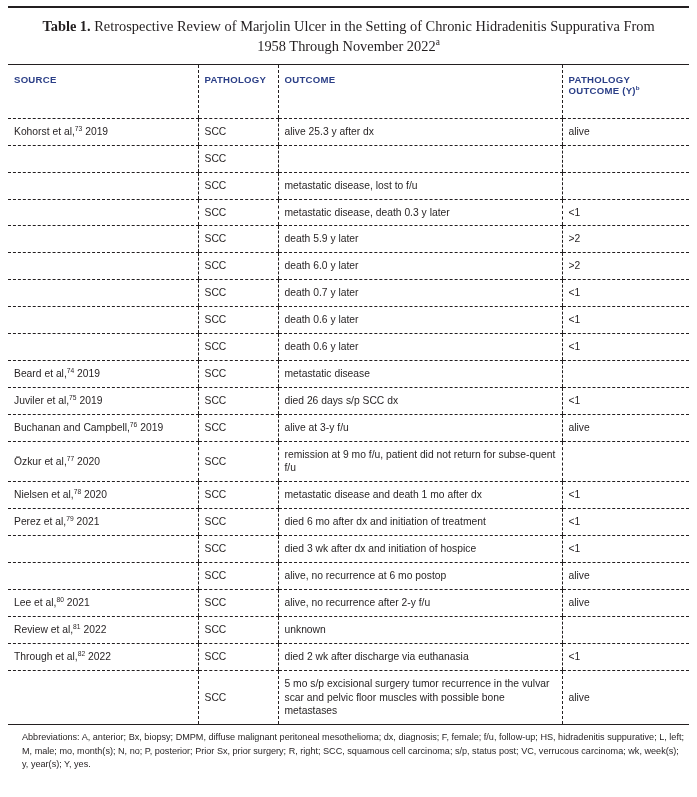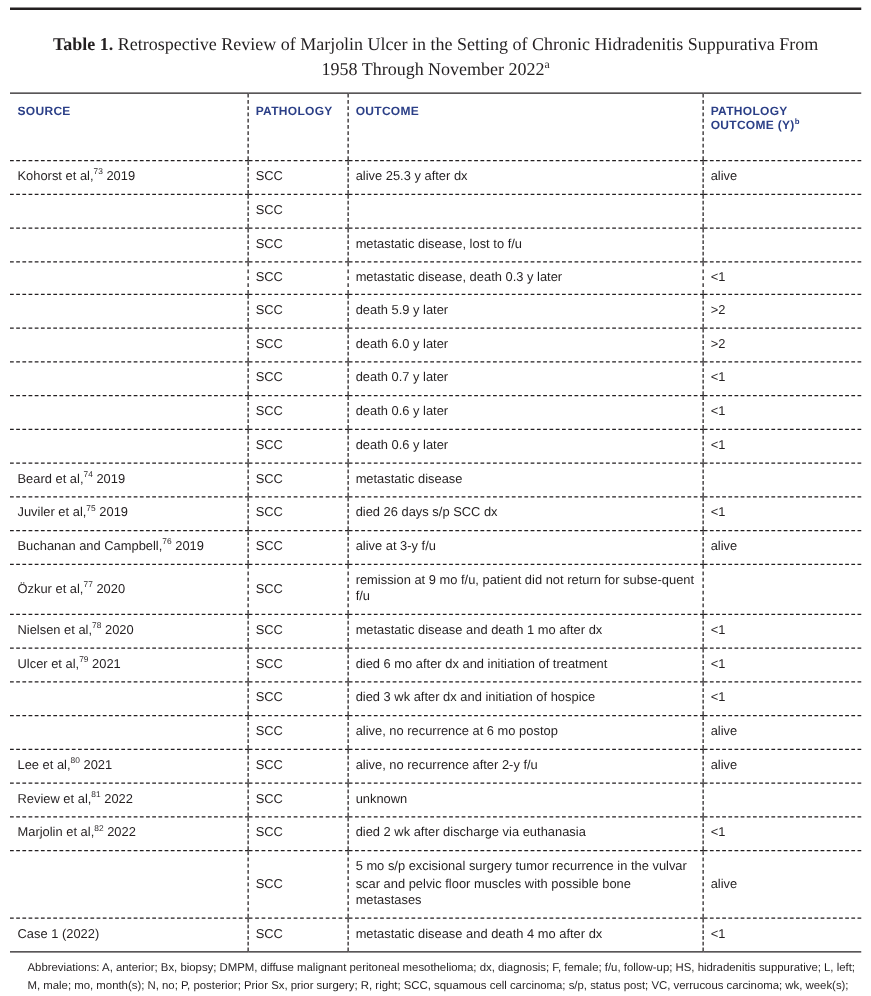--- a/index.html
+++ b/index.html
@@ -26,21 +26,21 @@
     border-top: 2px solid #231f20;
     margin: 6px 0 0 0;
     height: 0;
   }
   .title-block {
     text-align: center;
     font-family: "Liberation Serif", serif;
     font-size: 14.4px;
     line-height: 1.42;
     color: #231f20;
-    padding: 18px 28px 7px 28px;
+    padding: 8px 28px 7px 28px;
   }
   .title-block .tbl-num {
     font-weight: bold;
   }
   sup {
     font-size: 0.65em;
     vertical-align: super;
     line-height: 0;
   }
   
@@ -211,21 +211,21 @@
           <td class="col-div wrapcell">remission at 9 mo f/u, patient did not return for subse-quent f/u</td>
           <td class="col-div"></td>
         </tr>
         <tr>
           <td class="src-cell"><span>Nielsen et al,</span><sup>78</sup><span> 2020</span></td>
           <td class="col-div">SCC</td>
           <td class="col-div wrapcell">metastatic disease and death 1 mo after dx</td>
           <td class="col-div">&lt;1</td>
         </tr>
         <tr>
-          <td class="src-cell"><span>Ulcer et al,</span><sup>79</sup><span> 2021</span></td>
+          <td class="src-cell"><span>Perez et al,</span><sup>79</sup><span> 2021</span></td>
           <td class="col-div">SCC</td>
           <td class="col-div wrapcell">died 6 mo after dx and initiation of treatment</td>
           <td class="col-div">&lt;1</td>
         </tr>
         <tr class="xtall">
           <td class="src-cell"></td>
           <td class="col-div">SCC</td>
           <td class="col-div wrapcell">died 3 wk after dx and initiation of hospice</td>
           <td class="col-div">&lt;1</td>
         </tr>
@@ -241,36 +241,30 @@
           <td class="col-div wrapcell">alive, no recurrence after 2-y f/u</td>
           <td class="col-div">alive</td>
         </tr>
         <tr>
           <td class="src-cell"><span>Review et al,</span><sup>81</sup><span> 2022</span></td>
           <td class="col-div">SCC</td>
           <td class="col-div wrapcell">unknown</td>
           <td class="col-div"></td>
         </tr>
         <tr>
-          <td class="src-cell"><span>Marjolin et al,</span><sup>82</sup><span> 2022</span></td>
+          <td class="src-cell"><span>Through et al,</span><sup>82</sup><span> 2022</span></td>
           <td class="col-div">SCC</td>
           <td class="col-div wrapcell">died 2 wk after discharge via euthanasia</td>
           <td class="col-div">&lt;1</td>
         </tr>
         <tr class="tall">
           <td class="src-cell"></td>
           <td class="col-div">SCC</td>
           <td class="col-div wrapcell">5 mo s/p excisional surgery tumor recurrence in the vulvar scar and pelvic floor muscles with possible bone metastases</td>
           <td class="col-div">alive</td>
-        </tr>
-        <tr class="xtall">
-          <td class="src-cell"><span>Case 1 (2022)</span></td>
-          <td class="col-div">SCC</td>
-          <td class="col-div wrapcell">metastatic disease and death 4 mo after dx</td>
-          <td class="col-div">&lt;1</td>
         </tr>
       </tbody>
   </table>
 
   <div class="footnotes">
     <p>Abbreviations: A, anterior; Bx, biopsy; DMPM, diffuse malignant peritoneal mesothelioma; dx, diagnosis; F, female; f/u, follow-up; HS, hidradenitis suppurative; L, left; M, male; mo, month(s); N, no; P, posterior; Prior Sx, prior surgery; R, right; SCC, squamous cell carcinoma; s/p, status post; VC, verrucous carcinoma; wk, week(s); y, year(s); Y, yes.</p>
 
   </div>
 
 </div>

